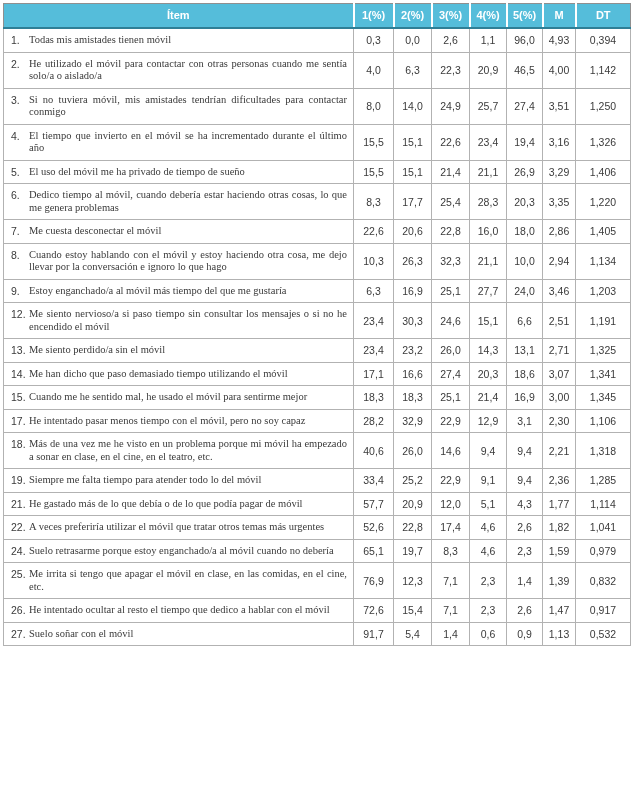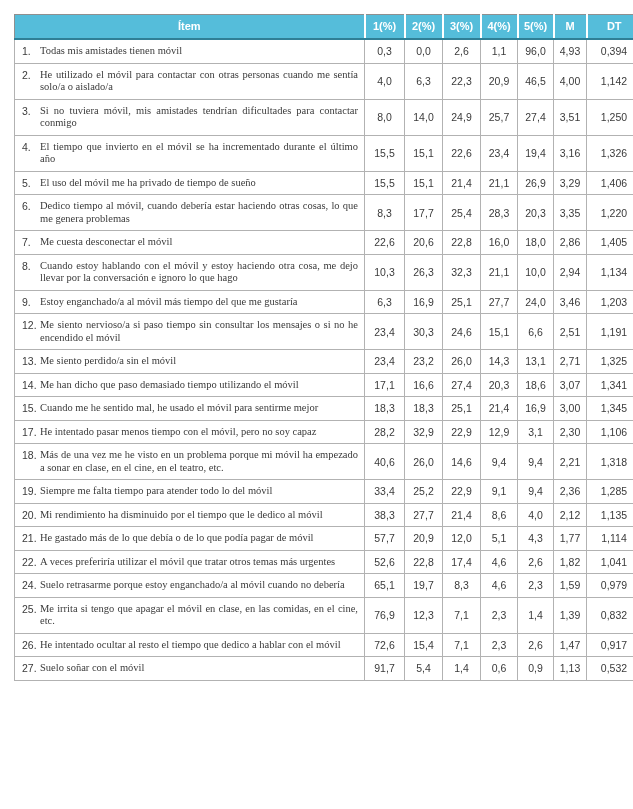--- a/index.html
+++ b/index.html
@@ -5,21 +5,21 @@
   html, body {
     margin: 0;
     padding: 0;
     background: #ffffff;
     width: 633px;
   }
   .page {
     width: 520px;
     height: 809px;
     box-sizing: border-box;
-    padding: 14px;
+    padding: 3px;
     font-family: "Liberation Sans", "DejaVu Sans", sans-serif;
     color: #3a3a3a;
   }
   table.items-table {
     width: 627px;
     border-collapse: collapse;
     table-layout: fixed;
     border: 1px solid #8f8f8f;
     font-size: 10.5px;
   }
@@ -356,35 +356,20 @@
     </td>
     <td class="val">33,4</td>
     <td class="val">25,2</td>
     <td class="val">22,9</td>
     <td class="val">9,1</td>
     <td class="val">9,4</td>
     <td class="val">2,36</td>
     <td class="val">1,285</td>
   </tr>
 
-  <tr>
-    <td class="item">
-      <div class="item-inner">
-        <span class="item-num">20.</span>
-        <span class="item-text">Mi rendimiento ha disminuido por el tiempo que le dedico al móvil</span>
-      </div>
-    </td>
-    <td class="val">38,3</td>
-    <td class="val">27,7</td>
-    <td class="val">21,4</td>
-    <td class="val">8,6</td>
-    <td class="val">4,0</td>
-    <td class="val">2,12</td>
-    <td class="val">1,135</td>
-  </tr>
 
   <tr>
     <td class="item">
       <div class="item-inner">
         <span class="item-num">21.</span>
         <span class="item-text">He gastado más de lo que debía o de lo que podía pagar de móvil</span>
       </div>
     </td>
     <td class="val">57,7</td>
     <td class="val">20,9</td>

